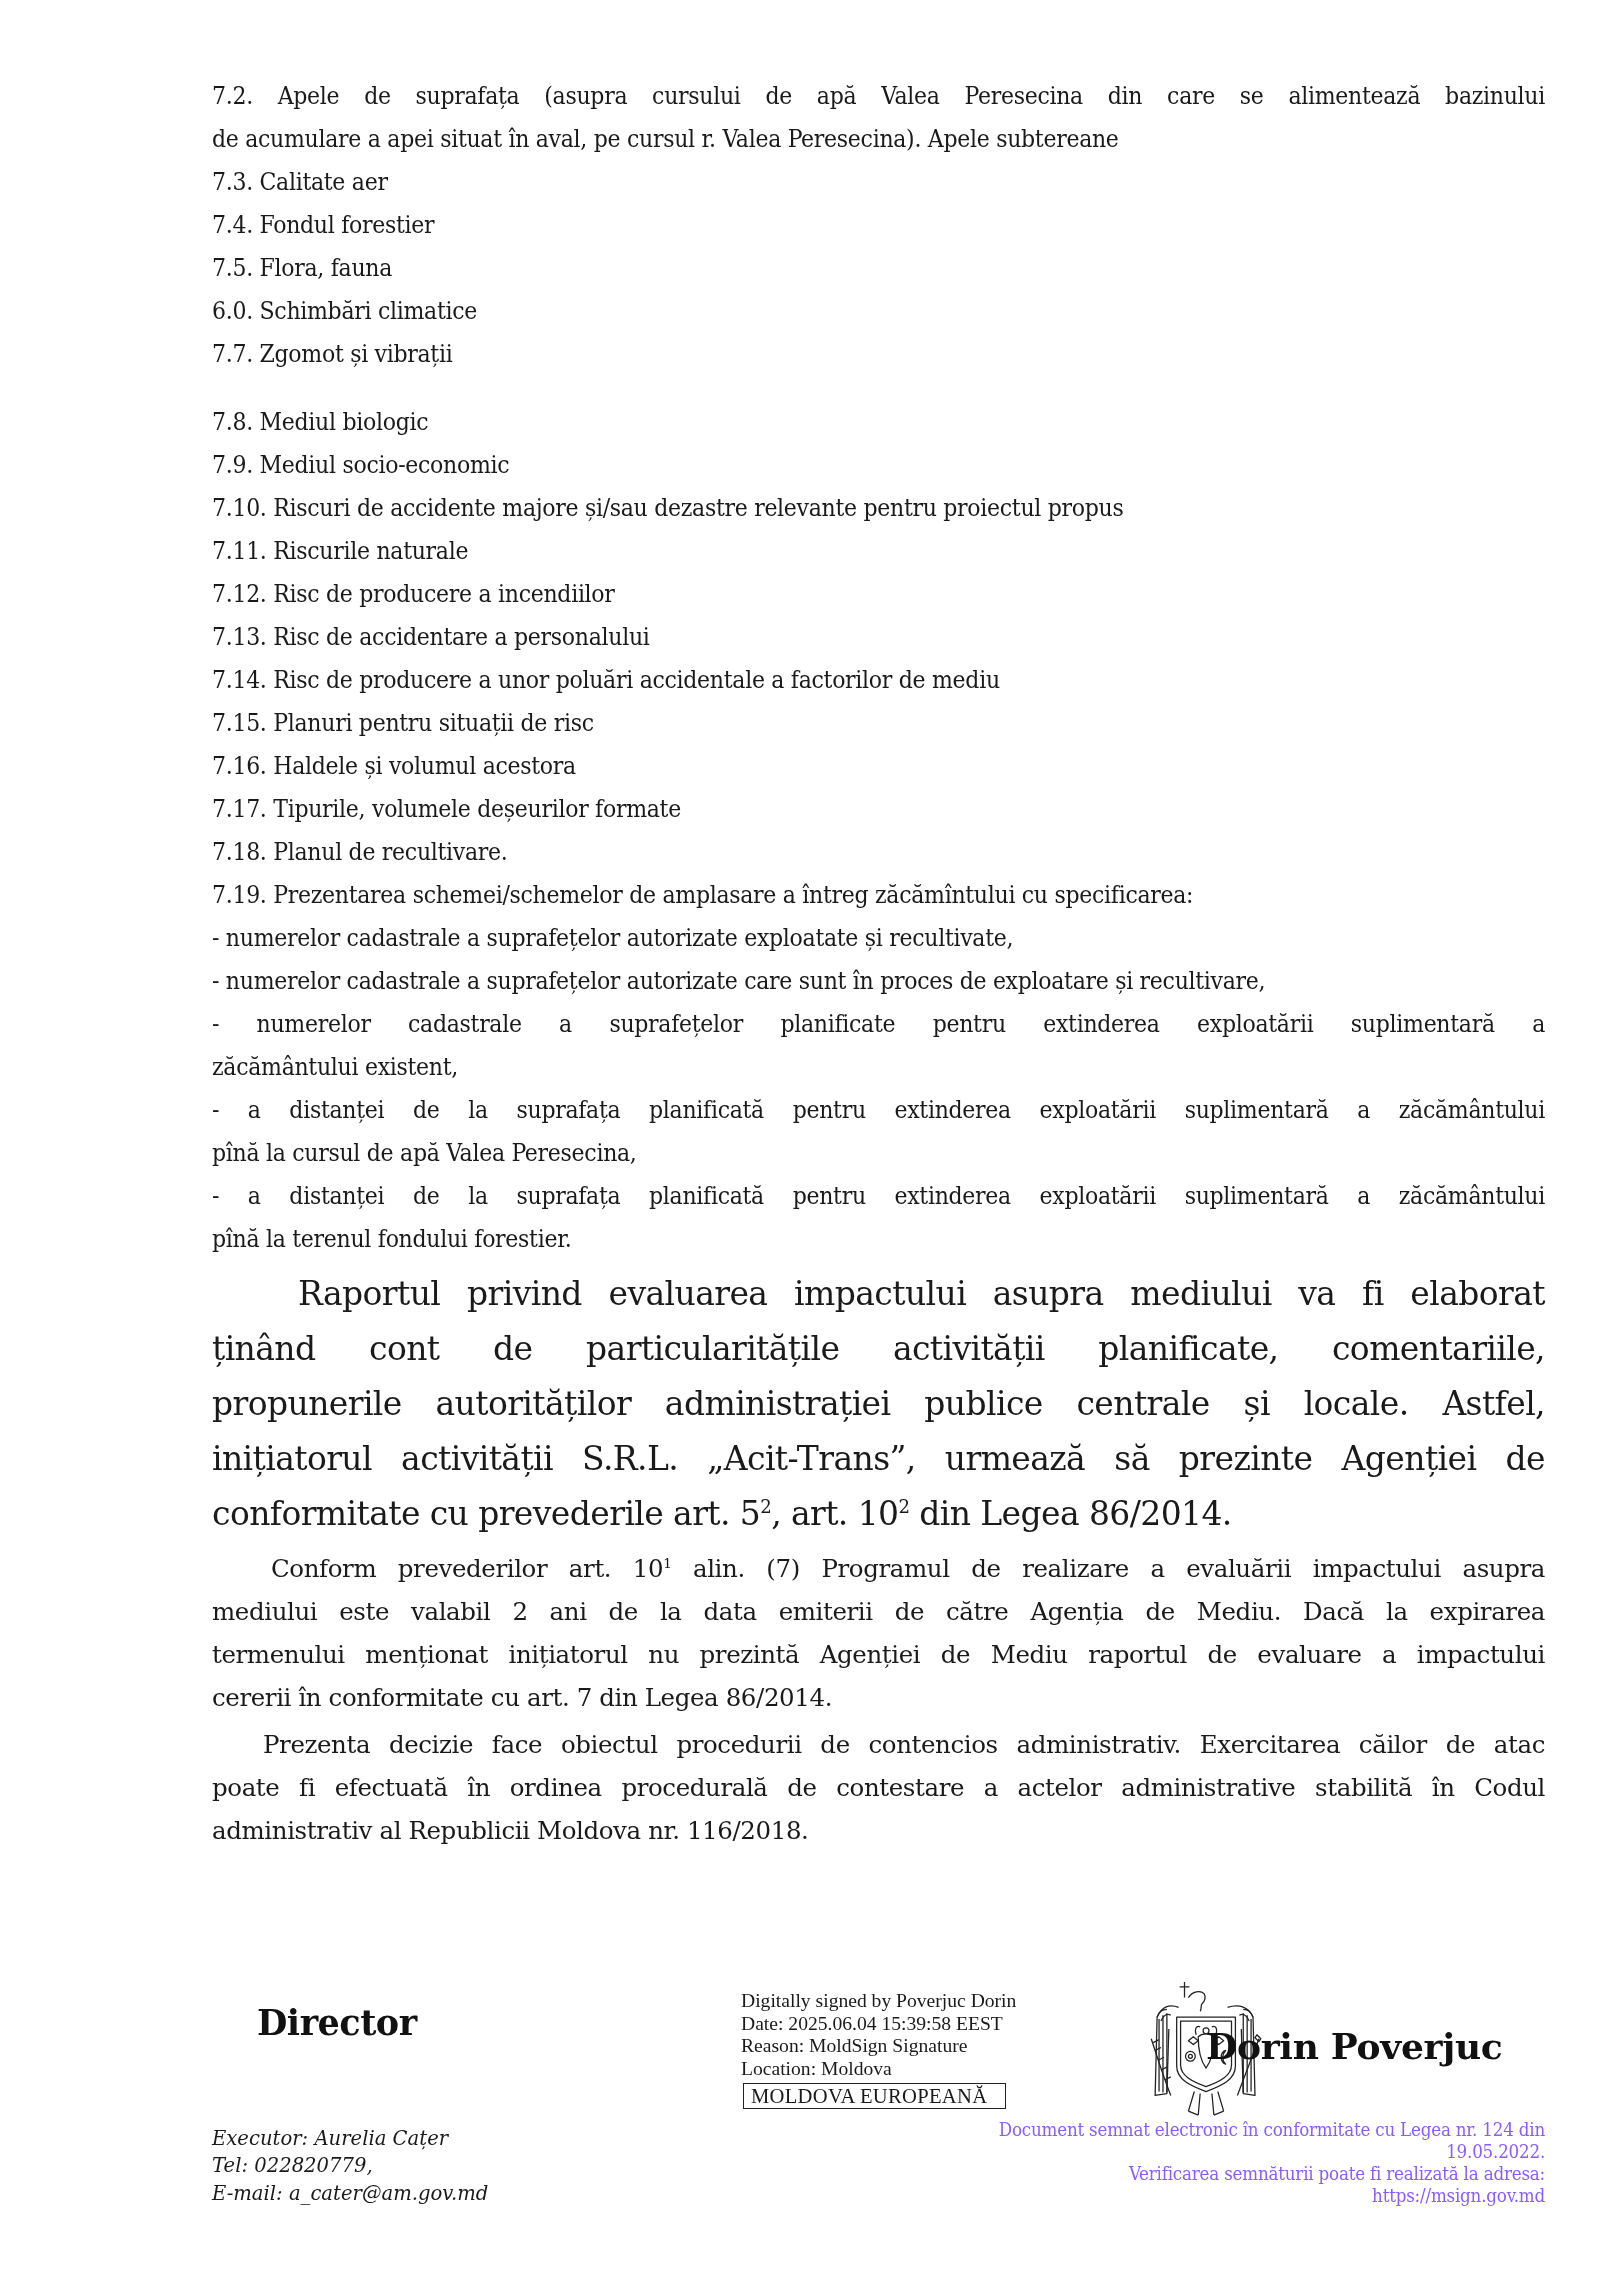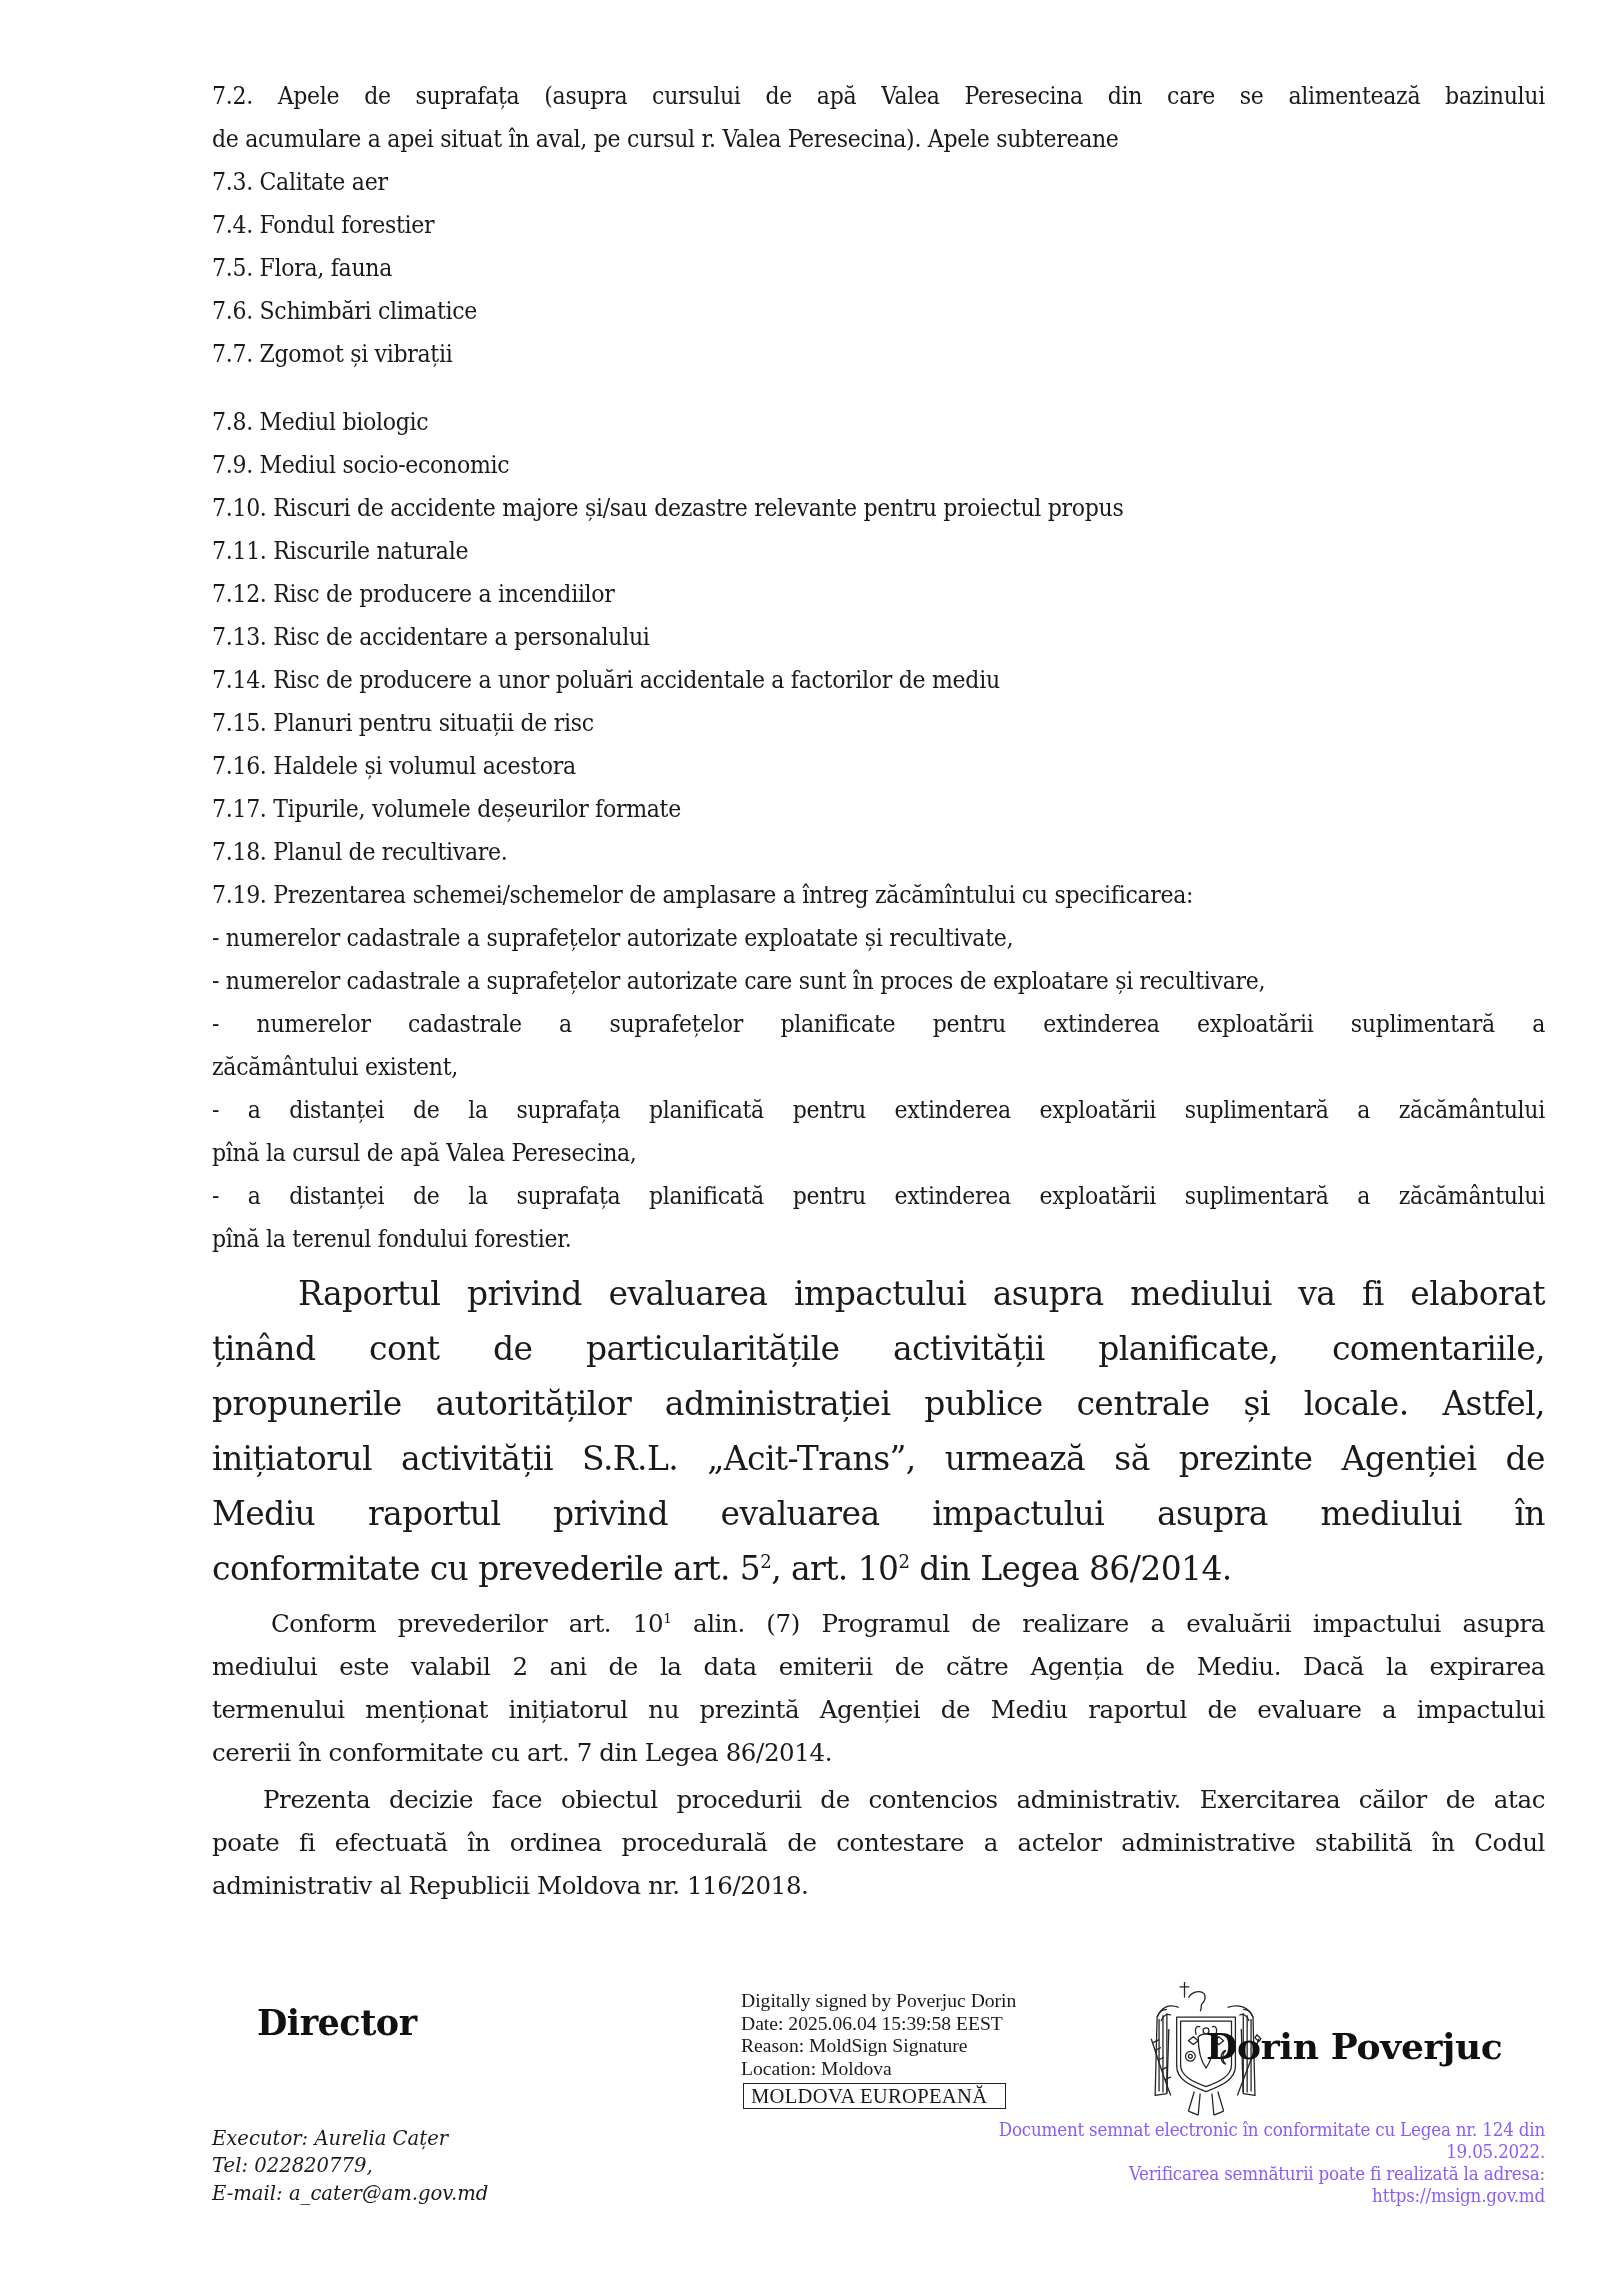--- a/index.html
+++ b/index.html
@@ -160,21 +160,21 @@
   <div class="content">
 
     <div>
       <div>
         <div class="line just">7.2. Apele de suprafața (asupra cursului de apă Valea Peresecina din care se alimentează bazinului</div>
         <div class="line" style="display: block; width: max-content;">de acumulare a apei situat în aval, pe cursul r. Valea Peresecina). Apele subtereane</div>
       </div>
       <div class="line" style="display: block; width: max-content;">7.3. Calitate aer</div>
       <div class="line" style="display: block; width: max-content;">7.4. Fondul forestier</div>
       <div class="line" style="display: block; width: max-content;">7.5. Flora, fauna</div>
-      <div class="line" style="display: block; width: max-content;">7.6. Schimbări climatice</div>
+      <div class="line" style="display: block; width: max-content;">6.0. Schimbări climatice</div>
       <div class="line" style="display: block; width: max-content;">7.7. Zgomot și vibrații</div>
       <div class="line" style="display: block; width: max-content; margin-top: 25px;">7.8. Mediul biologic</div>
       <div class="line" style="display: block; width: max-content;">7.9. Mediul socio-economic</div>
       <div class="line" style="display: block; width: max-content;">7.10. Riscuri de accidente majore și/sau dezastre relevante pentru proiectul propus</div>
       <div class="line" style="display: block; width: max-content;">7.11. Riscurile naturale</div>
       <div class="line" style="display: block; width: max-content;">7.12. Risc de producere a incendiilor</div>
       <div class="line" style="display: block; width: max-content;">7.13. Risc de accidentare a personalului</div>
       <div class="line" style="display: block; width: max-content;">7.14. Risc de producere a unor poluări accidentale a factorilor de mediu</div>
       <div class="line" style="display: block; width: max-content;">7.15. Planuri pentru situații de risc</div>
       <div class="line" style="display: block; width: max-content;">7.16. Haldele și volumul acestora</div>
@@ -198,21 +198,20 @@
         <div class="line just">- a distanței de la suprafața planificată pentru extinderea exploatării suplimentară a zăcământului</div>
         <div class="line" style="display: block; width: max-content;">pînă la terenul fondului forestier.</div>
       </div>
     </div>
 
     <div class="big">
       <div class="bl first">Raportul privind evaluarea impactului asupra mediului va fi elaborat</div>
       <div class="bl">ținând cont de particularitățile activității planificate, comentariile,</div>
       <div class="bl">propunerile autorităților administrației publice centrale și locale. Astfel,</div>
       <div class="bl">inițiatorul activității S.R.L. „Acit-Trans”, urmează să prezinte Agenției de</div>
-      <div class="bl">Mediu raportul privind evaluarea impactului asupra mediului în</div>
       <div class="bl last"><span>conformitate cu prevederile art. 5</span><sup>2</sup><span>, art. 10</span><sup>2</sup><span> din Legea 86/2014.</span></div>
     </div>
 
     <div class="para p2">
       <div class="pl first"><span>Conform prevederilor art. 10</span><sup>1</sup><span> alin. (7) Programul de realizare a evaluării impactului asupra</span></div>
       <div class="pl">mediului este valabil 2 ani de la data emiterii de către Agenția de Mediu. Dacă la expirarea</div>
       <div class="pl">termenului menționat inițiatorul nu prezintă Agenției de Mediu raportul de evaluare a impactului</div>
       <div class="pl last">cererii în conformitate cu art. 7 din Legea 86/2014.</div>
     </div>
 

